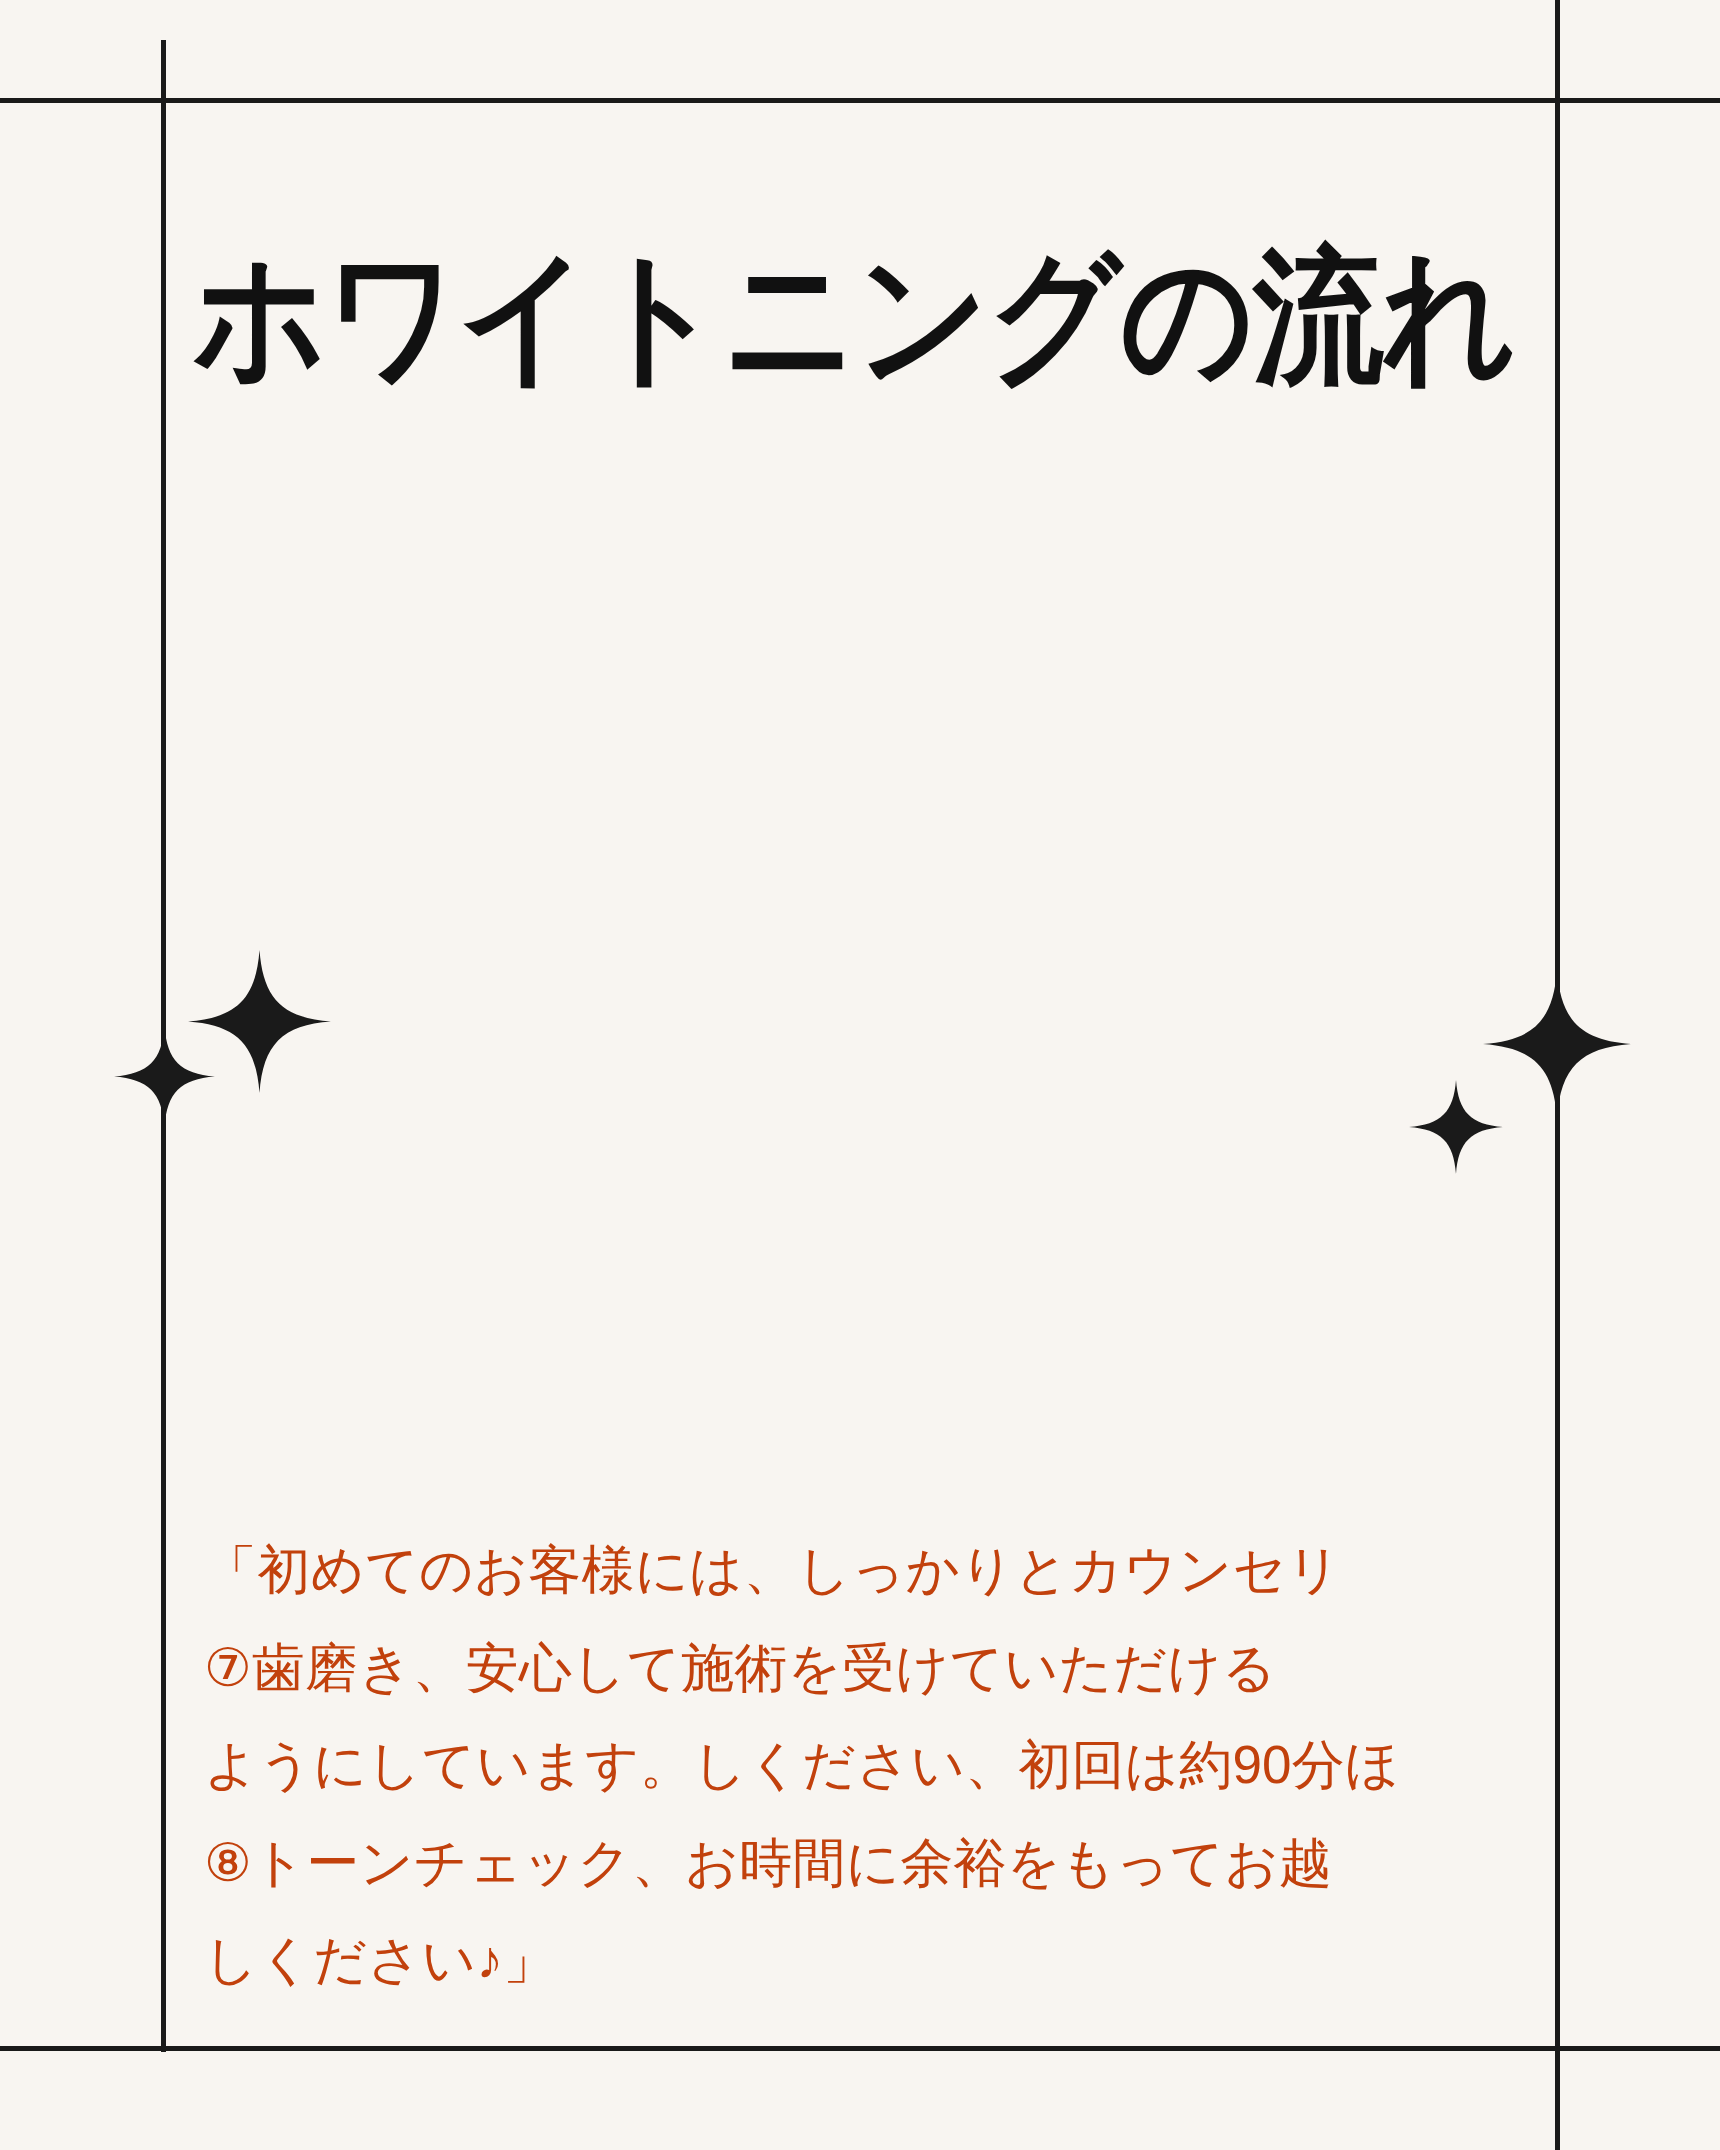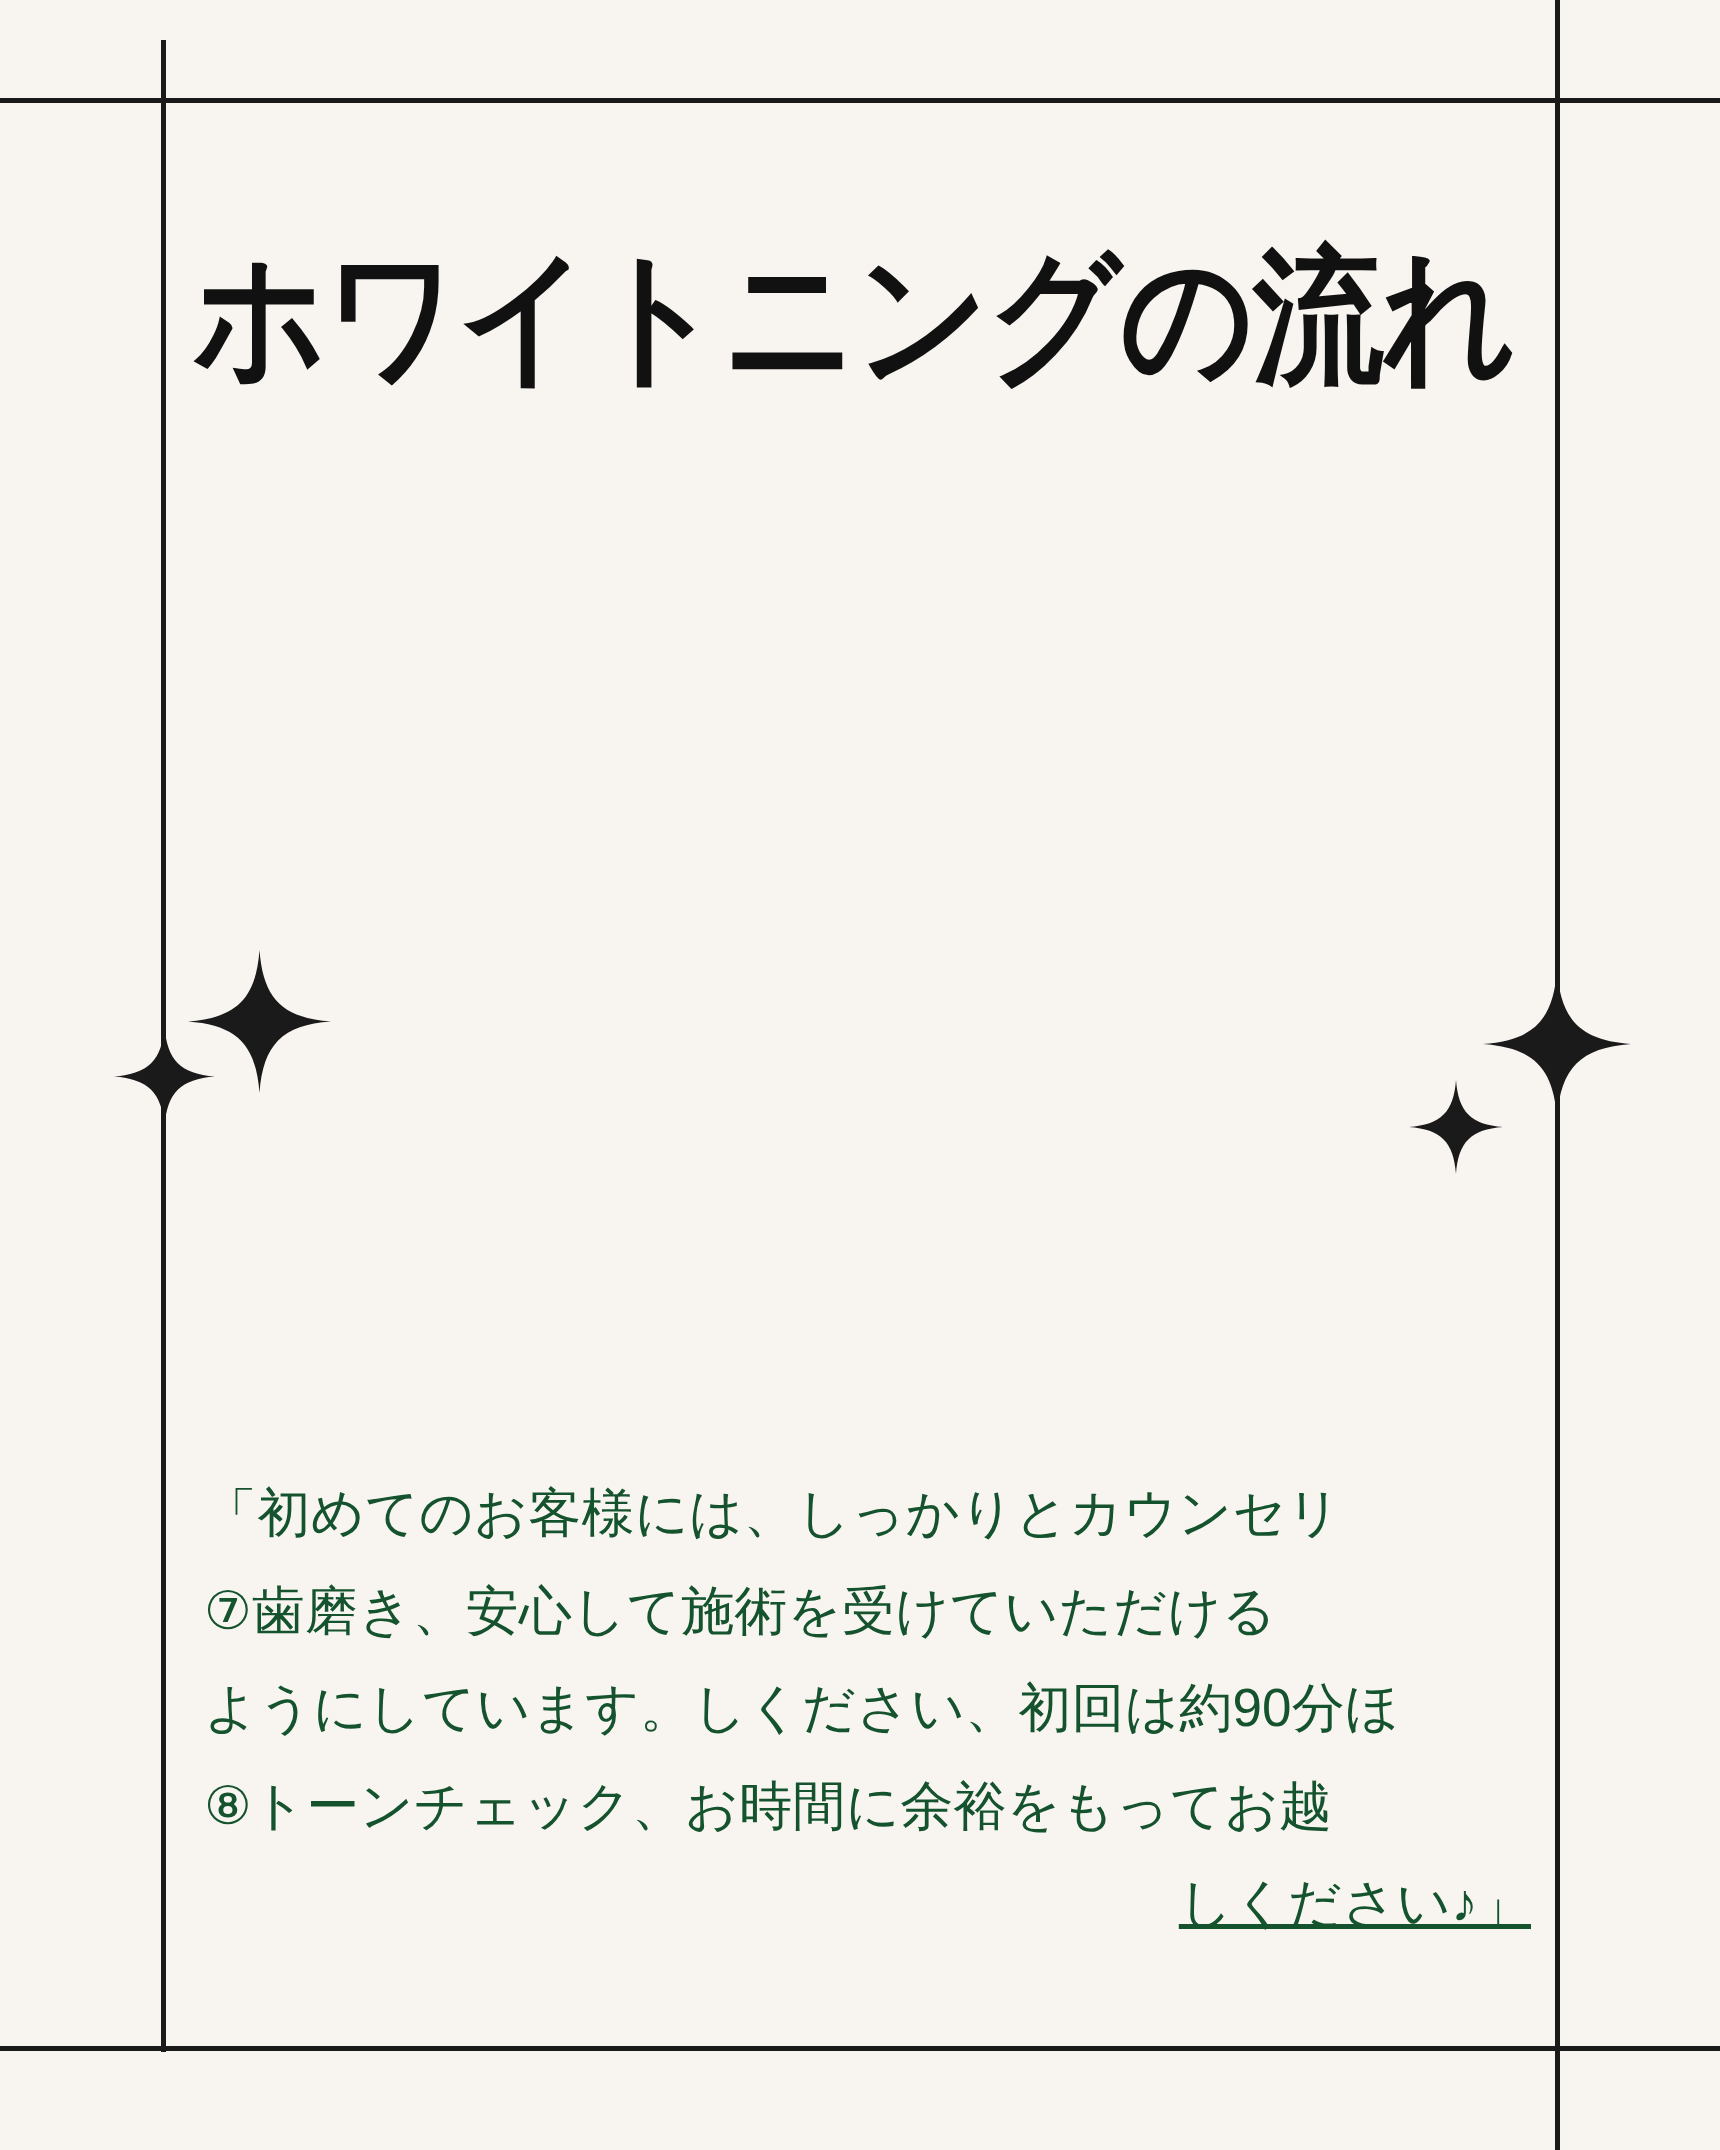--- a/index.html
+++ b/index.html
@@ -104,31 +104,31 @@
     color: #121212;
     font-weight: 400;
     letter-spacing: 0.012em;
     white-space: nowrap;
     font-family: "Liberation Sans", "DejaVu Sans", sans-serif;
   }
 
   .paragraph {
     position: absolute;
     left: 204px;
-    top: 1464px;
+    top: 1521px;
     width: 1327px;
     font-size: 53px;
     line-height: 1.84;
-    color: #14532d;
+    color: #c2410c;
     font-weight: 400;
     letter-spacing: 0.004em;
     font-family: "Liberation Sans", "DejaVu Sans", sans-serif;
   }
   .para-line { white-space: nowrap; display: block; }
-  .para-line.center { text-align: right; text-decoration: underline; }
+  .para-line.center { text-align: left; }
 </style>
 </head>
 <body>
 
 <div id="poster">
 
   <div class="rule rule-h-top"></div>
   <div class="rule rule-v-left"></div>
   <div class="rule rule-v-right"></div>
   <div class="rule rule-h-bottom"></div>

